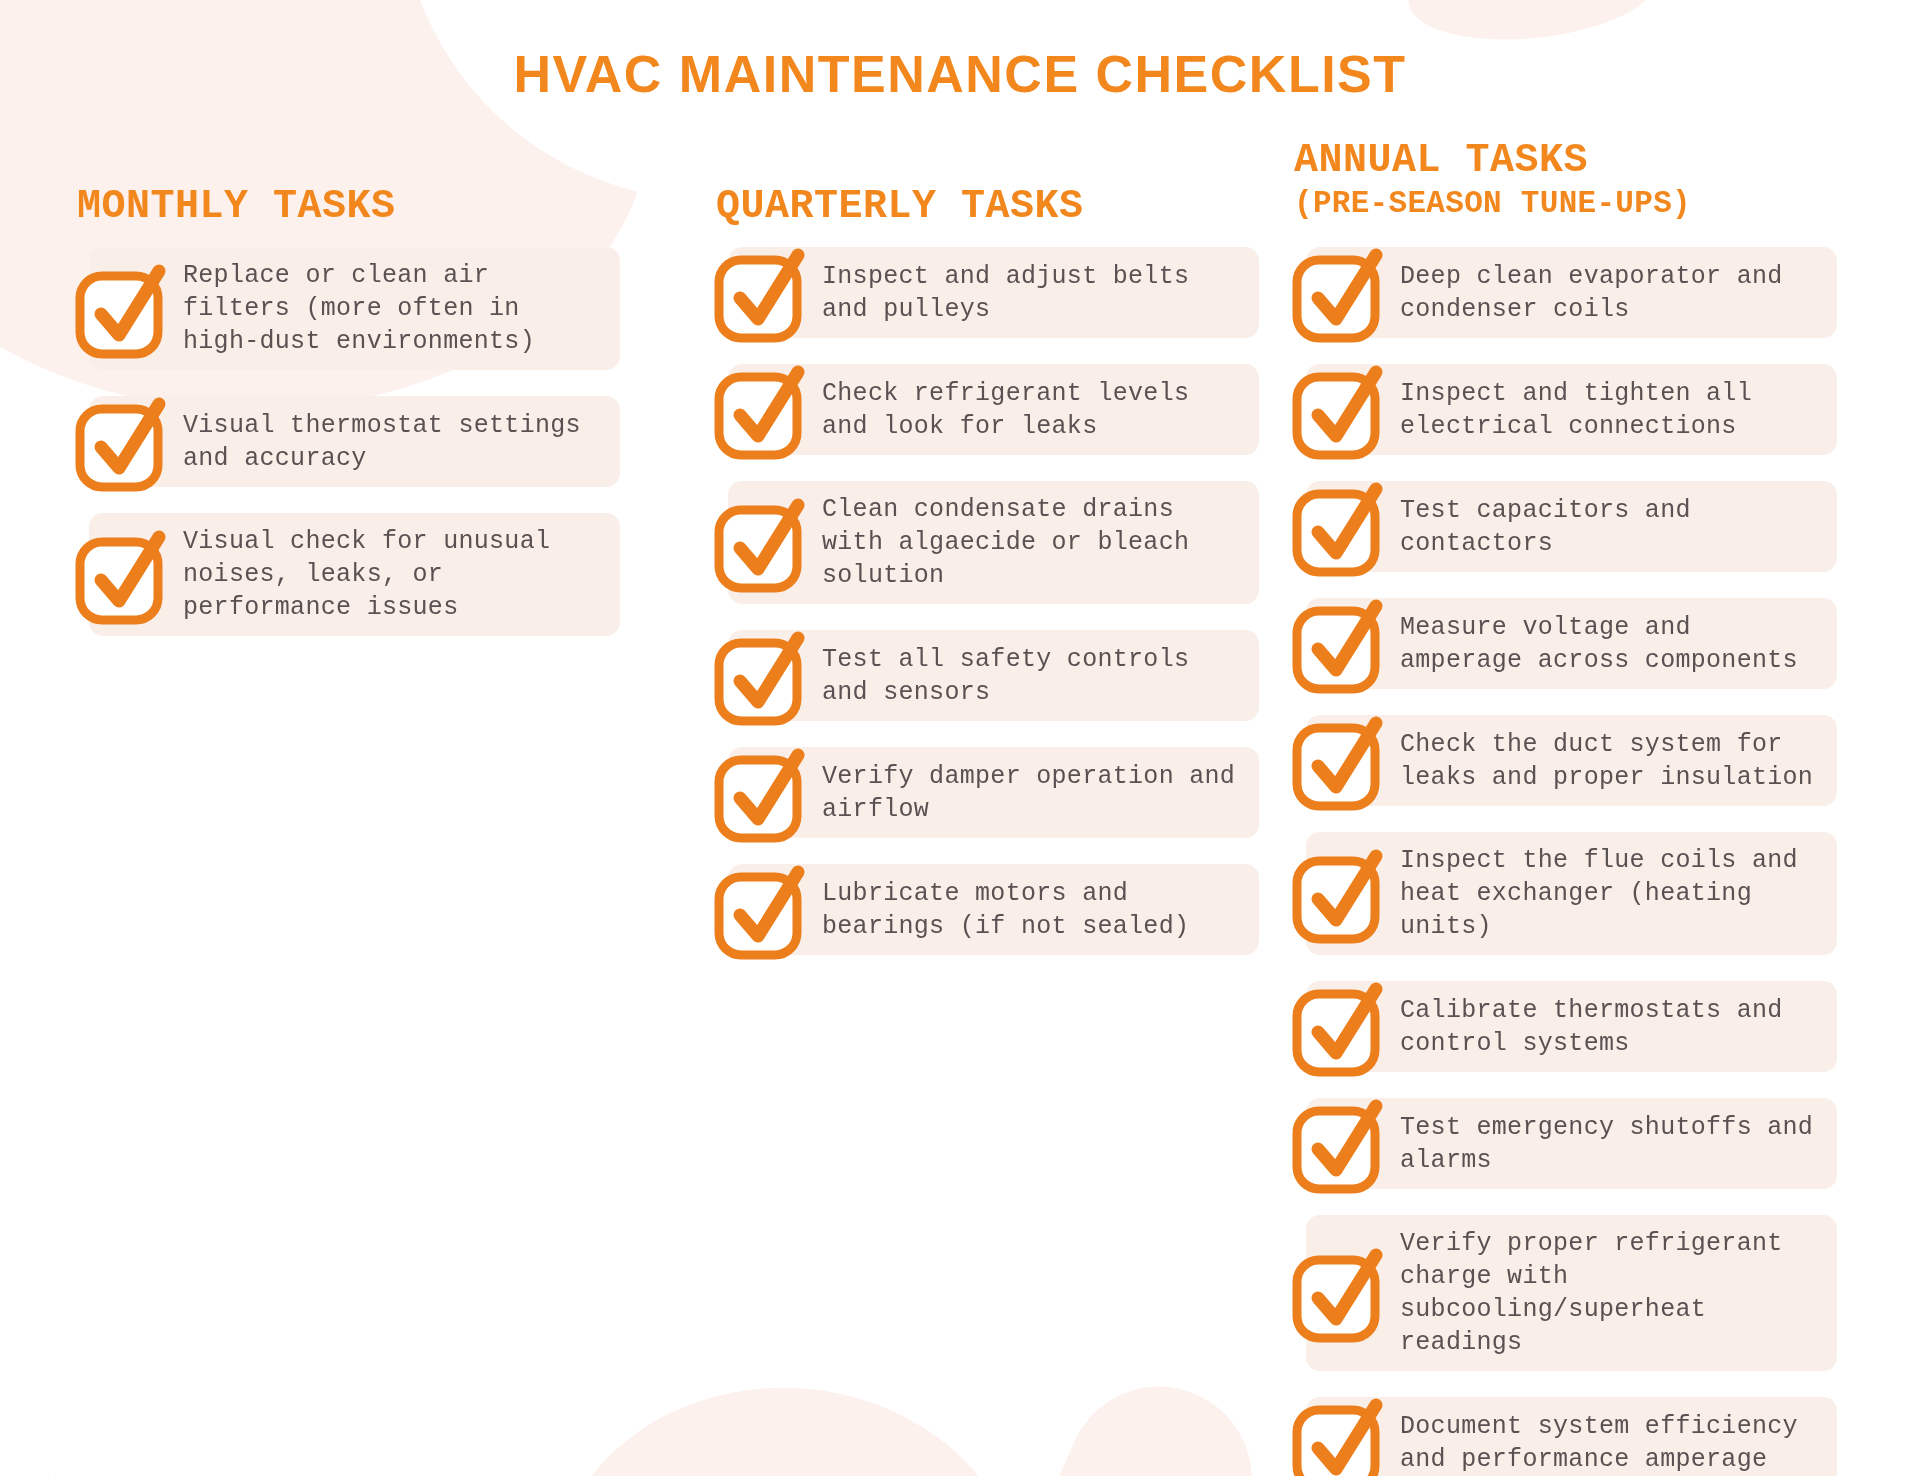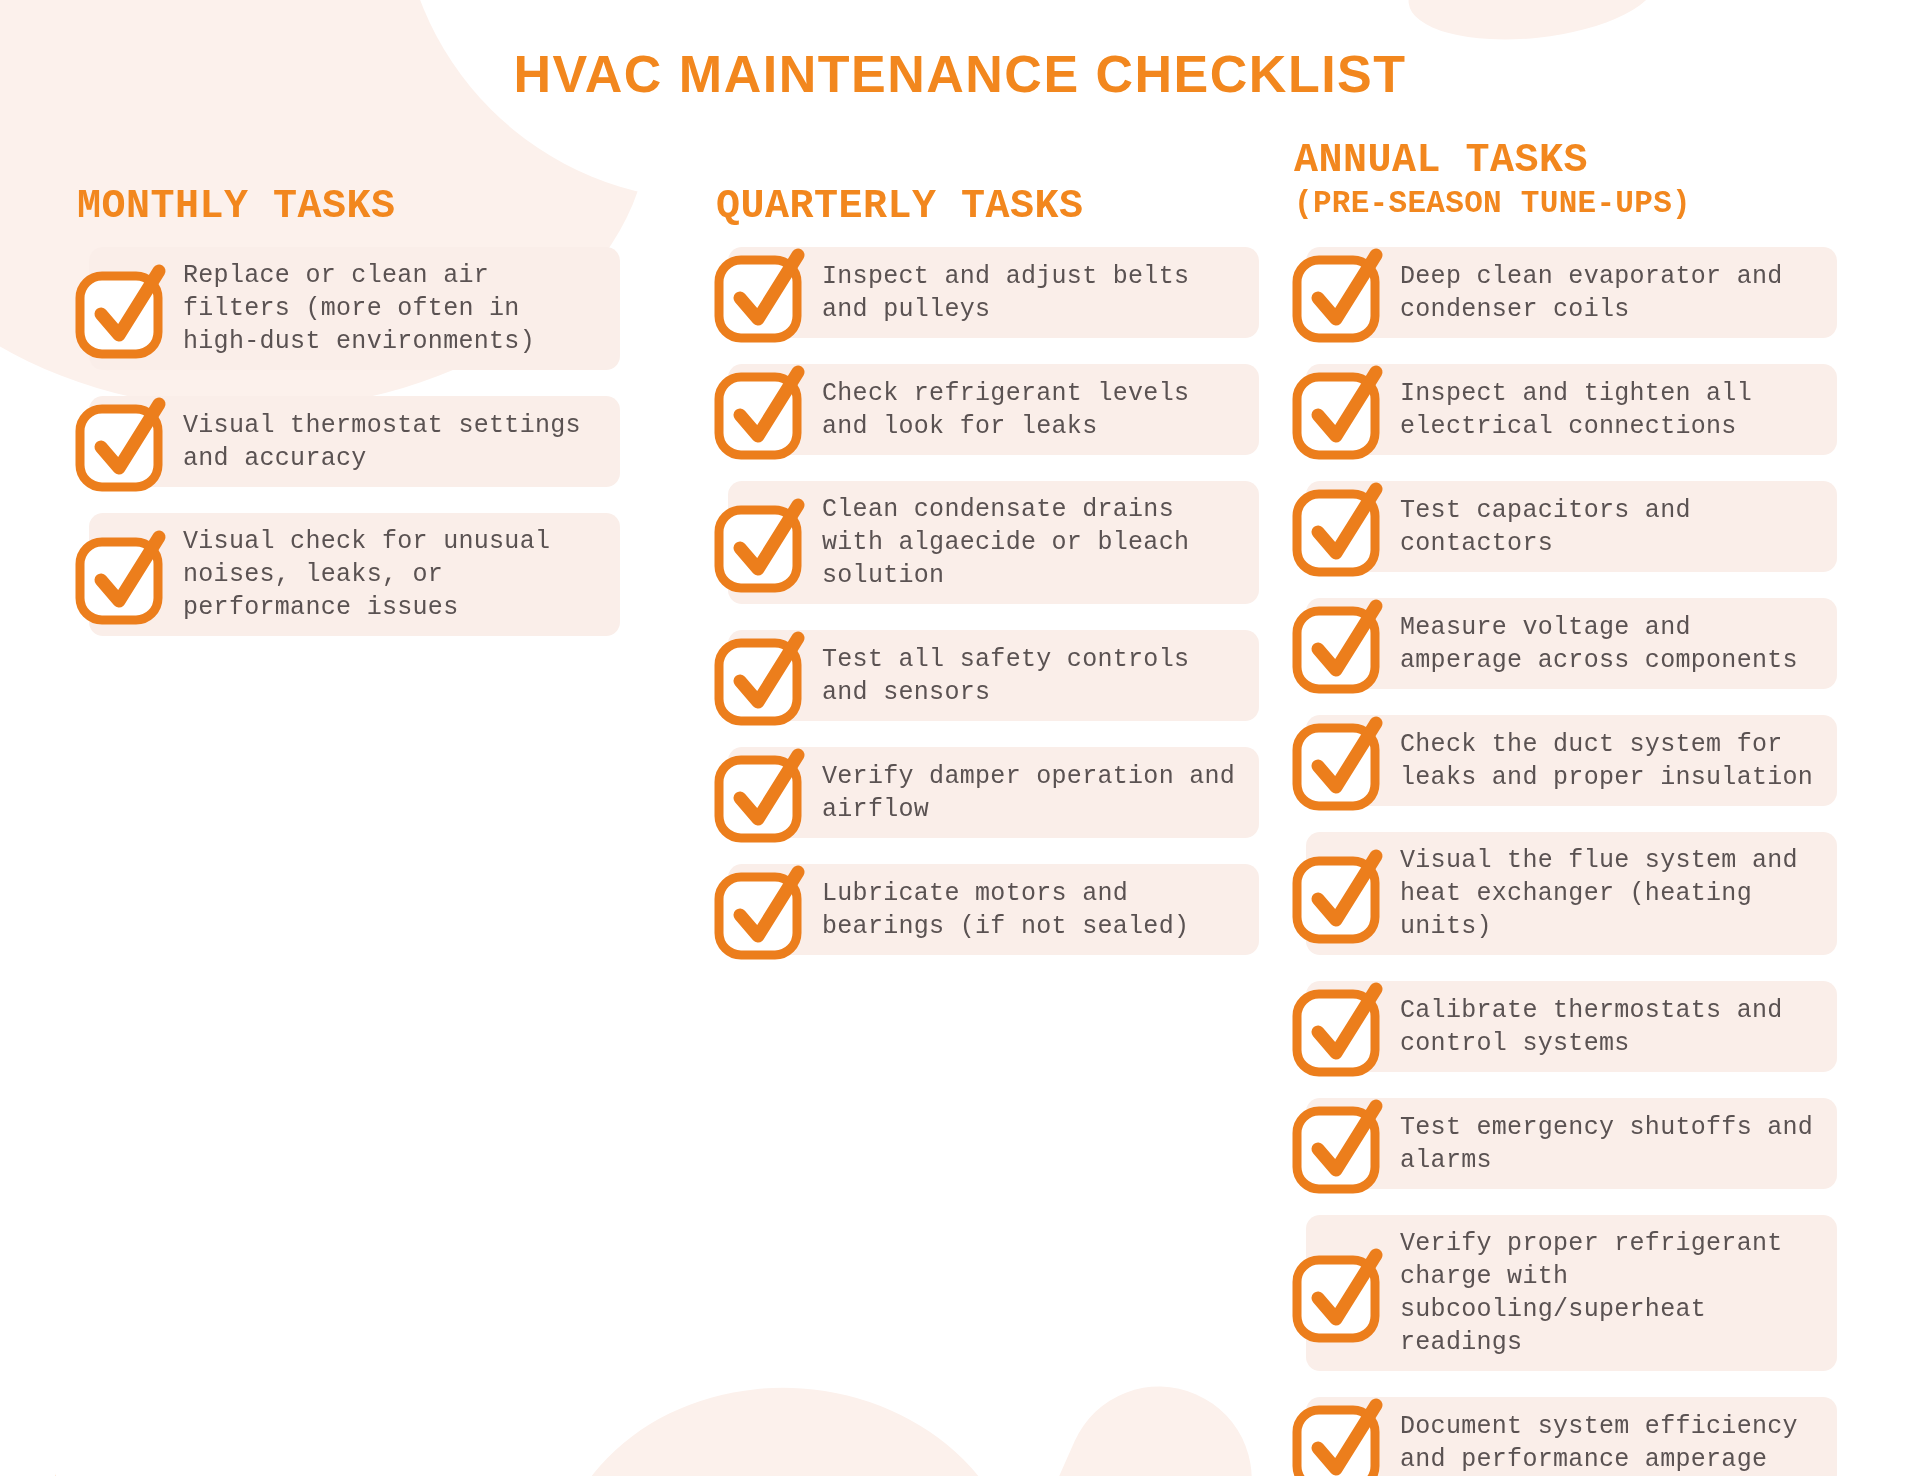--- a/index.html
+++ b/index.html
@@ -281,21 +281,21 @@
                 <path d="M26 53 L44 74 L84 10" fill="none" stroke="#EC7E1C" stroke-width="13" stroke-linecap="round" stroke-linejoin="round"></path>
               </svg></span></button>
           <div class="item-text">Check the duct system for leaks and proper insulation</div>
         </div>
         <div class="item">
           <div class="item-card"></div>
           <button class="checkbox" type="button" aria-checked="true"><span><svg width="92" height="96" viewBox="0 0 92 96">
                 <rect x="5" y="15" width="78" height="78" rx="22" fill="#ffffff" stroke="#EC7E1C" stroke-width="9"></rect>
                 <path d="M26 53 L44 74 L84 10" fill="none" stroke="#EC7E1C" stroke-width="13" stroke-linecap="round" stroke-linejoin="round"></path>
               </svg></span></button>
-          <div class="item-text">Visual the flue system and heat exchanger (heating units)</div>
+          <div class="item-text">Inspect the flue coils and heat exchanger (heating units)</div>
         </div>
         <div class="item">
           <div class="item-card"></div>
           <button class="checkbox" type="button" aria-checked="true"><span><svg width="92" height="96" viewBox="0 0 92 96">
                 <rect x="5" y="15" width="78" height="78" rx="22" fill="#ffffff" stroke="#EC7E1C" stroke-width="9"></rect>
                 <path d="M26 53 L44 74 L84 10" fill="none" stroke="#EC7E1C" stroke-width="13" stroke-linecap="round" stroke-linejoin="round"></path>
               </svg></span></button>
           <div class="item-text">Calibrate thermostats and control systems</div>
         </div>
         <div class="item">

